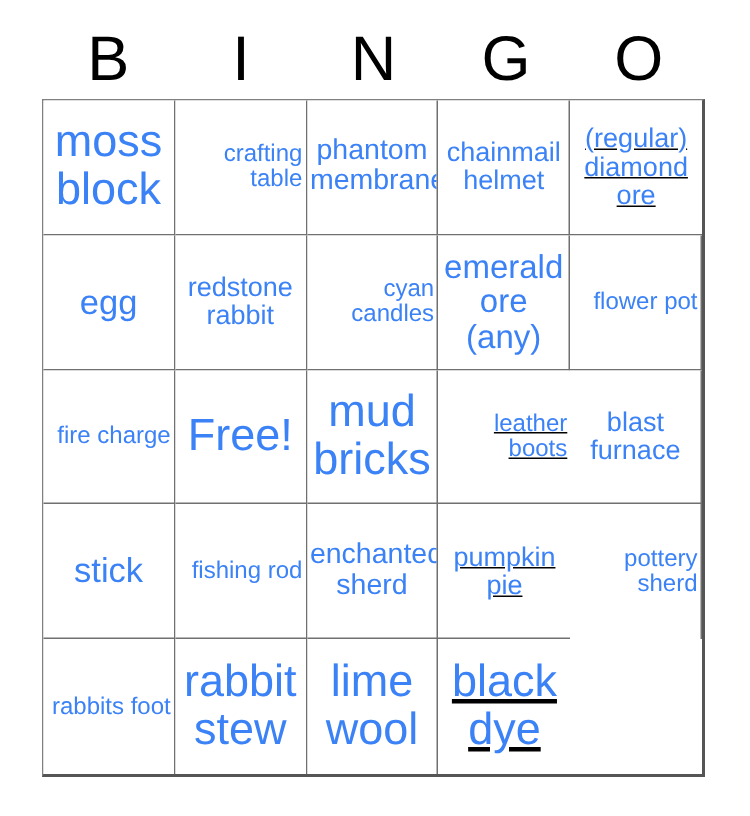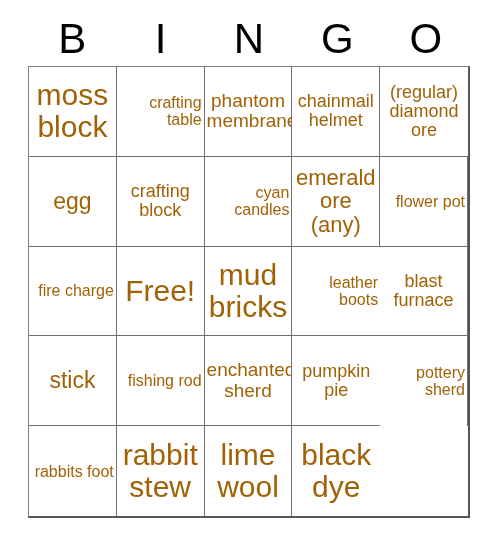--- a/index.html
+++ b/index.html
@@ -67,29 +67,29 @@
     box-sizing: border-box;
     border-right: 1px solid #707070;
     border-bottom: 1px solid #707070;
     background: #ffffff;
     display: flex;
     align-items: center;
     justify-content: center;
     overflow: hidden;
     padding: 1px 2px;
   }
-  .cell.last-col { border-right: none; }
+  .cell.last-col { border-right: none; text-decoration: underline; }
   .cell.last-row { border-bottom: none; }
 
   .cell-text {
     display: block;
     width: 100%;
     text-align: center;
     line-height: 1.07;
-    color: #a16207;
+    color: #3b82f6;
     word-break: normal;
     hyphens: none;
     white-space: pre-line;
   }
 
   
   .fs-xxl .cell-text { font-size: 23px; }
   .fs-xl  .cell-text { font-size: 30px; }
   .fs-lg  .cell-text { font-size: 16px; text-align: right; }
   .fs-md  .cell-text { font-size: 22px; }
@@ -124,21 +124,21 @@
       <span class="cell-text">chainmail helmet</span>
     </div>
     <div class="cell fs-sm last-col">
       <span class="cell-text">(regular) diamond ore</span>
     </div>
 
     <div class="cell fs-xxl">
       <span class="cell-text">egg</span>
     </div>
     <div class="cell fs-sm">
-      <span class="cell-text">crafting block</span>
+      <span class="cell-text">redstone rabbit</span>
     </div>
     <div class="cell fs-lg">
       <span class="cell-text">cyan candles</span>
     </div>
     <div class="cell fs-md">
       <span class="cell-text">emerald ore (any)</span>
     </div>
 
     <div class="cell fs-lg">
       <span class="cell-text">flower pot</span>

